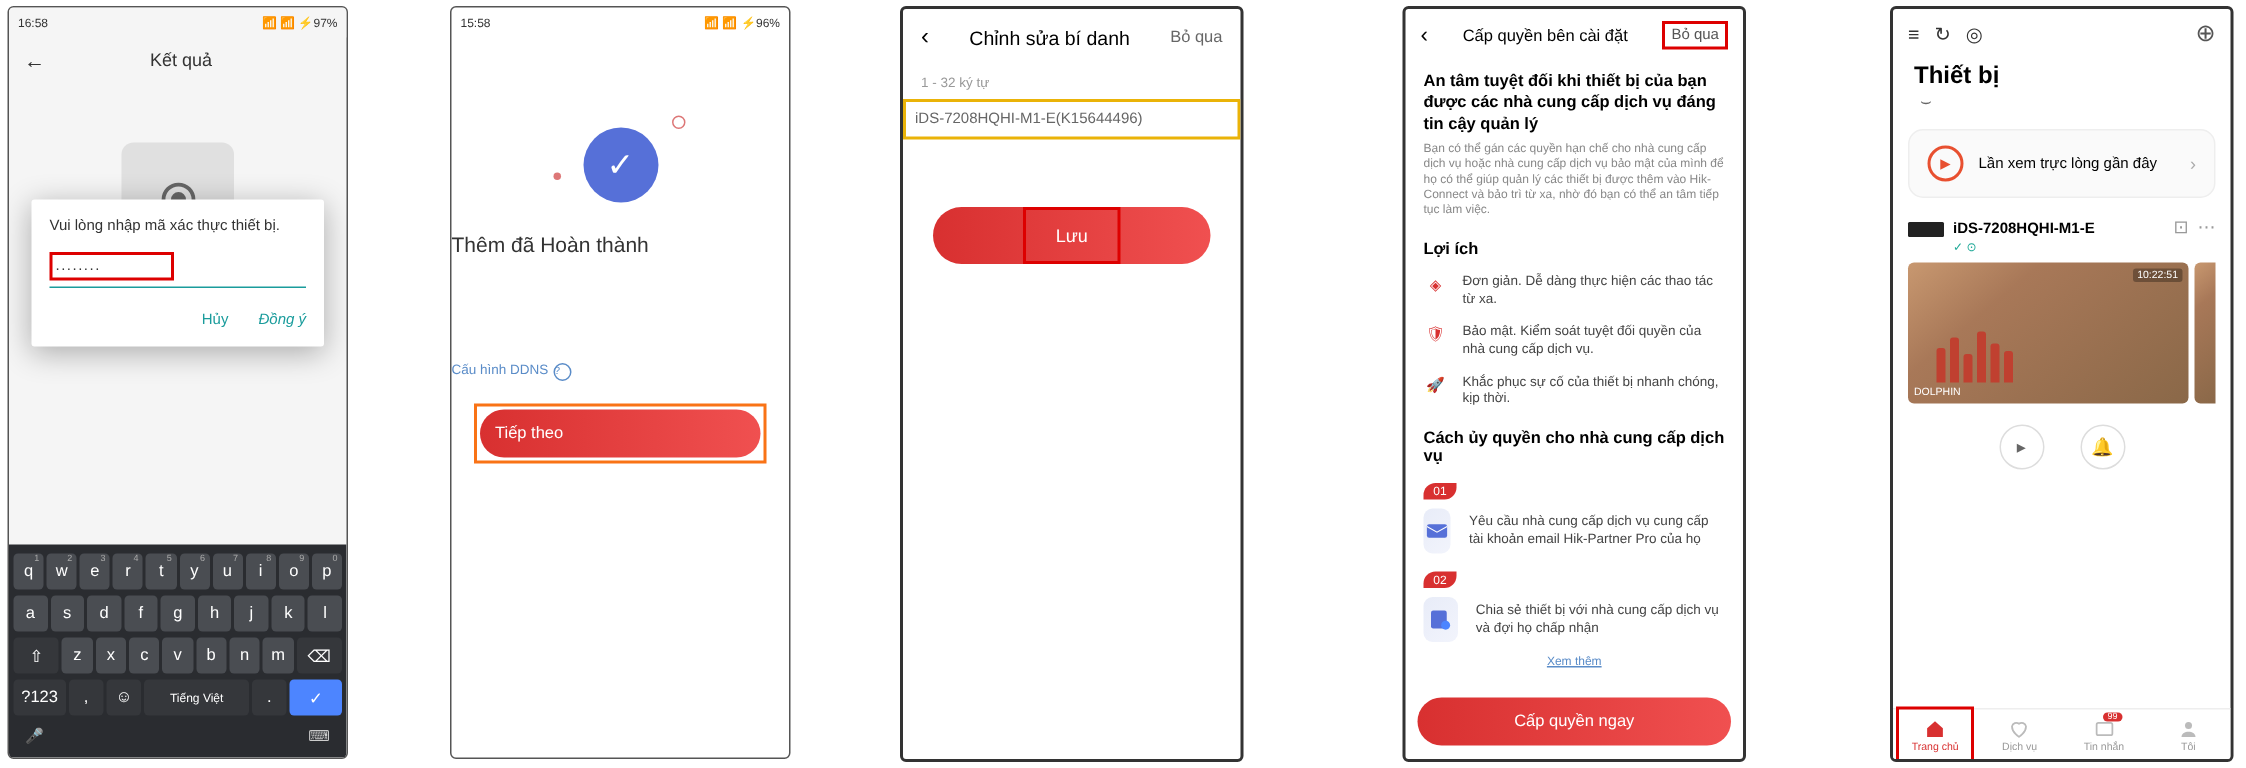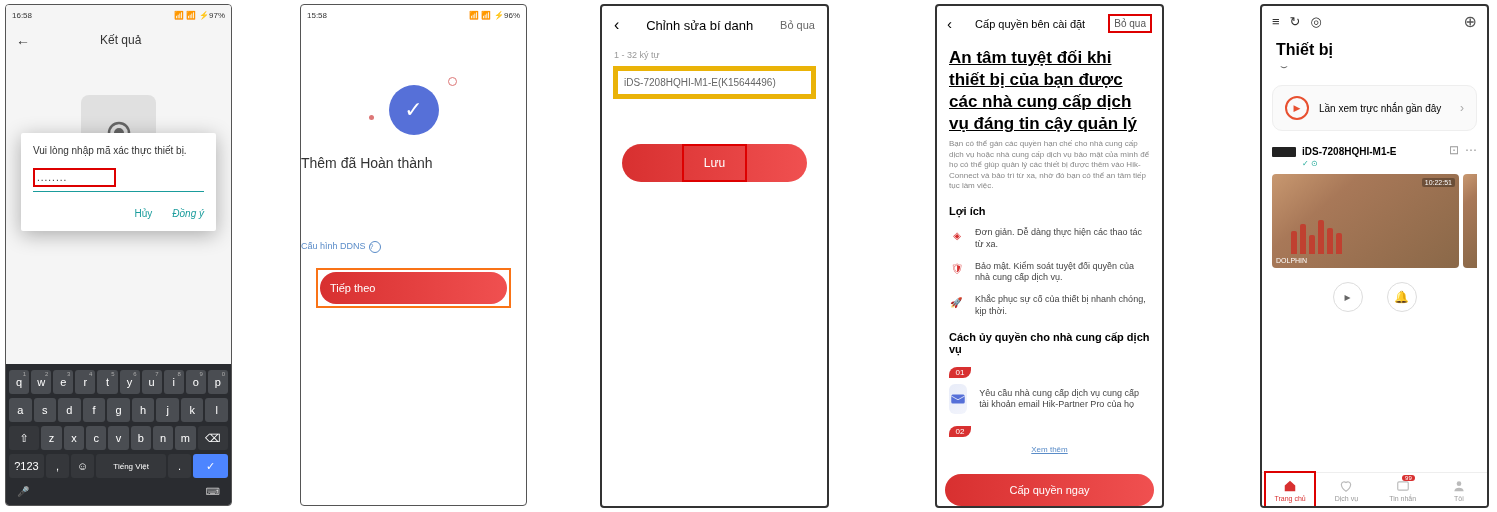--- a/index.html
+++ b/index.html
@@ -208,22 +208,22 @@
 }
 .p3-header .back { font-size: 16px; }
 .p3-header .title { font-size: 13px; }
 .p3-header .skip { font-size: 11px; color: #666; }
 .p3-hint {
   font-size: 9px;
   color: #999;
   padding: 6px 12px;
 }
 .p3-input-wrap {
-  margin: 0 11px;
-  border: 5px solid #eab308;
+  margin: 0 0;
+  border: 2px solid #eab308;
   padding: 6px;
 }
 .p3-input {
   font-size: 10px;
   color: #666;
 }
 .p3-save-wrap {
   margin: 45px 20px 0;
 }
 .p3-save {
@@ -251,21 +251,21 @@
   font-size: 11px;
 }
 .p4-header .back { font-size: 15px; }
 .p4-skip-box {
   border: 2px solid #d00;
   padding: 2px 4px;
   font-size: 10px;
   color: #555;
 }
 .p4-body { padding: 6px 12px; font-size: 11px; }
-.p4-h1 { font-weight: 700; font-size: 17px; line-height: 1.3; text-decoration: underline; }
+.p4-h1 { font-weight: 700; font-size: 11px; line-height: 1.3; }
 .p4-desc { font-size: 8px; color: #888; margin-top: 4px; line-height: 1.3; }
 .p4-section { font-weight: 600; font-size: 11px; margin-top: 14px; }
 .p4-row { display: flex; gap: 10px; margin-top: 10px; align-items: flex-start; }
 .p4-icon { width: 16px; height: 16px; flex-shrink: 0; border-radius: 3px; display:flex; align-items:center; justify-content:center; font-size:10px; }
 .p4-icon.red { color: #d83030; }
 .p4-text { font-size: 9px; color: #444; line-height: 1.3; }
 .p4-step-badge {
   width: 22px;
   background: #d83030;
   color: #fff;
@@ -569,39 +569,48 @@
     <div class="p4-step-row">
       <div class="p4-step-icon">
         <svg viewBox="0 0 24 24" fill="#5670d8">
             <rect x="3" y="6" width="18" height="12" rx="2"></rect>
             <path d="M3 8l9 5 9-5" stroke="#fff" fill="none"></path>
           </svg>
       </div>
       <div class="p4-text">Yêu cầu nhà cung cấp dịch vụ cung cấp tài khoản email Hik-Partner Pro của họ</div>
     </div>
     <div class="p4-step-badge">02</div>
+    <div class="p4-step-row">
+      <div class="p4-step-icon">
+        <svg viewBox="0 0 24 24" fill="#5670d8">
+            <rect x="4" y="4" width="14" height="16" rx="2"></rect>
+            <circle cx="17" cy="17" r="4" fill="#4d85ff"></circle>
+          </svg>
+      </div>
+      <div class="p4-text">Chia sẻ thiết bị với nhà cung cấp dịch vụ và đợi họ chấp nhận</div>
+    </div>
     <div class="p4-link">Xem thêm</div>
   </div>
   <div class="p4-cta">Cấp quyền ngay</div>
 </div>
 
 <div class="phone phone5">
   <div class="p5-top">
     <div class="p5-top-left">
       <span>≡</span>
       <span>↻</span>
       <span>◎</span>
     </div>
     <div class="p5-top-right">⊕</div>
   </div>
   <div class="p5-title">Thiết bị</div>
   <div class="p5-under">⌣</div>
   <div class="p5-recent">
     <div class="p5-play">▶</div>
-    <span>Lần xem trực nhắn gần đây</span>
+    <span>Lần xem trực lòng gần đây</span>
     <span class="chev">›</span>
   </div>
   <div class="p5-device">
     <div class="p5-device-head">
       <div class="p5-dvr-icon"></div>
       <span class="p5-device-name">iDS-7208HQHI-M1-E</span>
       <div class="p5-device-icons">
         <span>⊡</span>
         <span>⋯</span>
       </div>

